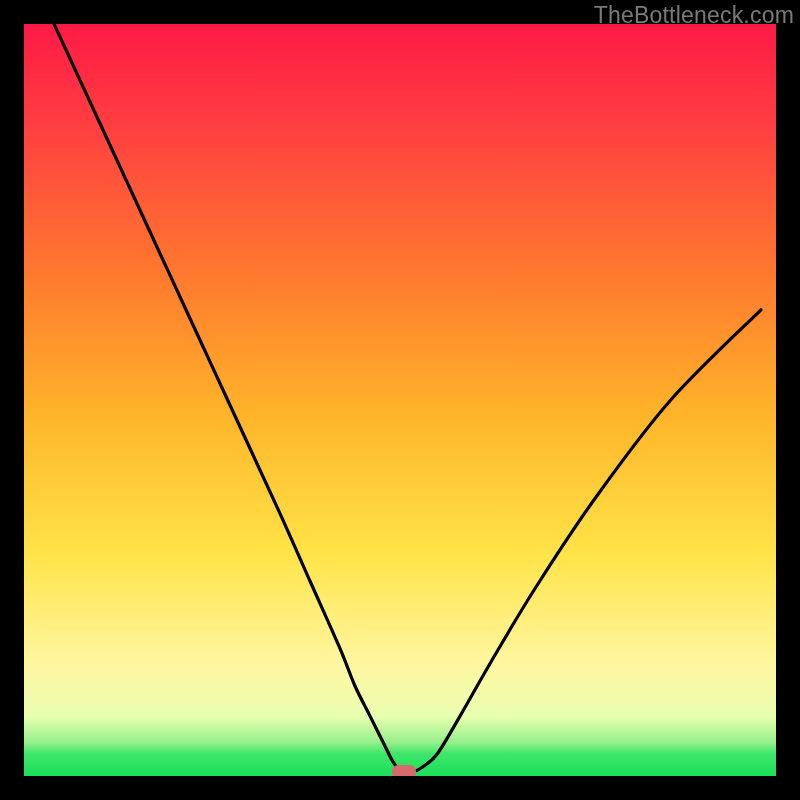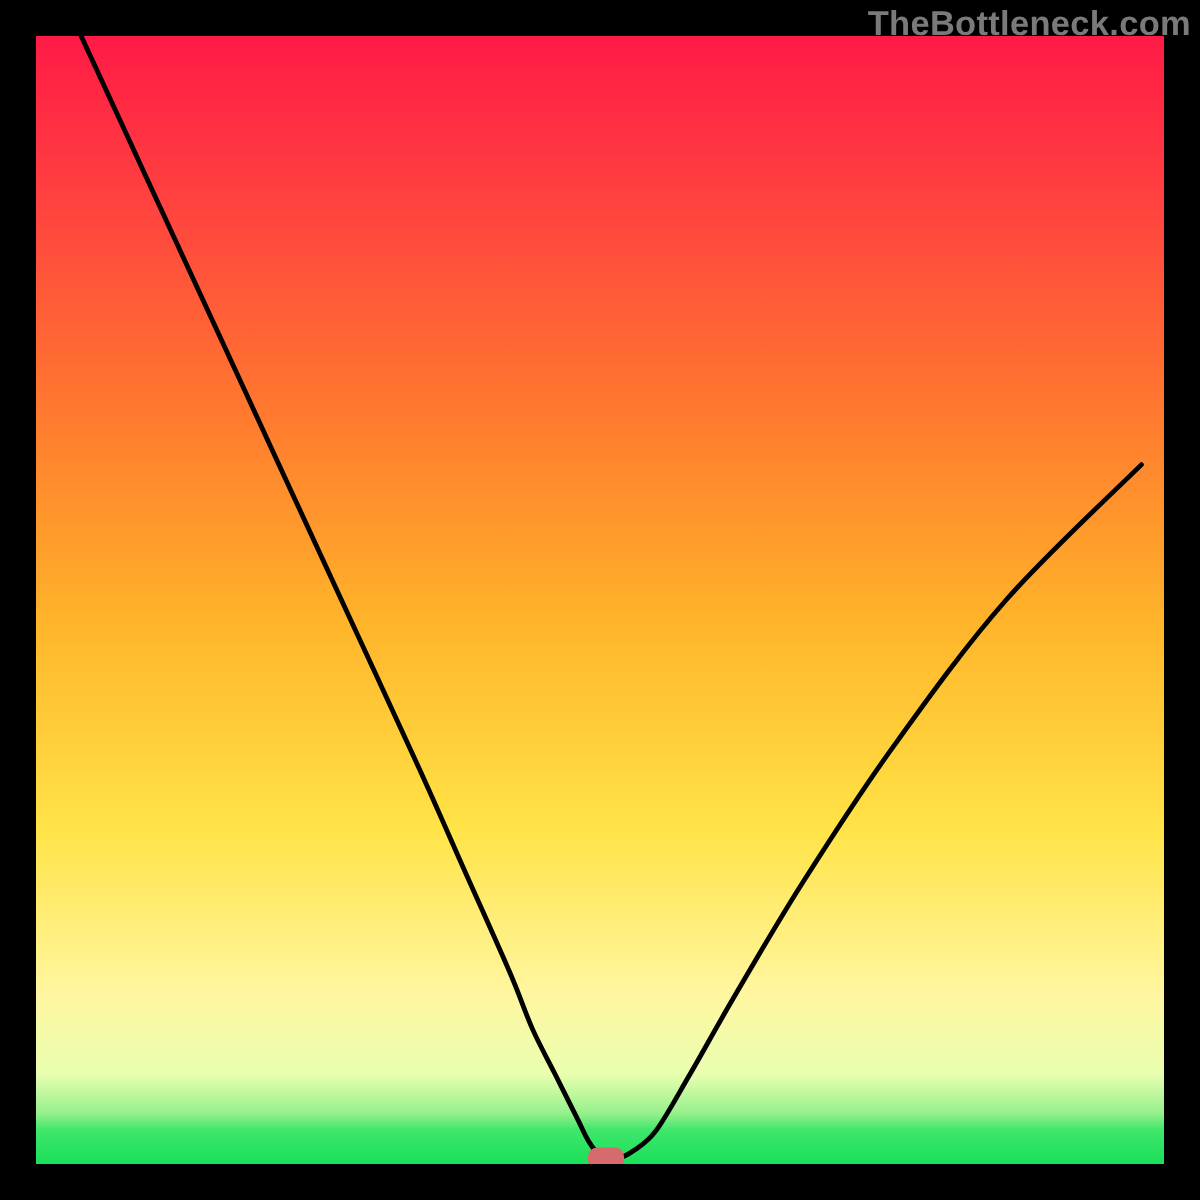--- a/index.html
+++ b/index.html
@@ -59,21 +59,21 @@
     background: #d76a6d;
     transform: translate(-50%, -50%);
   }
   .watermark {
     position: absolute;
     top: 2px;
     right: 6px;
     color: #7a7a7a;
     font-size: 23px;
     letter-spacing: 0.2px;
-    font-weight: 700;
+    font-weight: 400;
     user-select: none;
   }
 </style>
 </head>
 <body>
 
 <div class="watermark">TheBottleneck.com</div>
 
 <div class="frame">
   <div class="plot-area">

